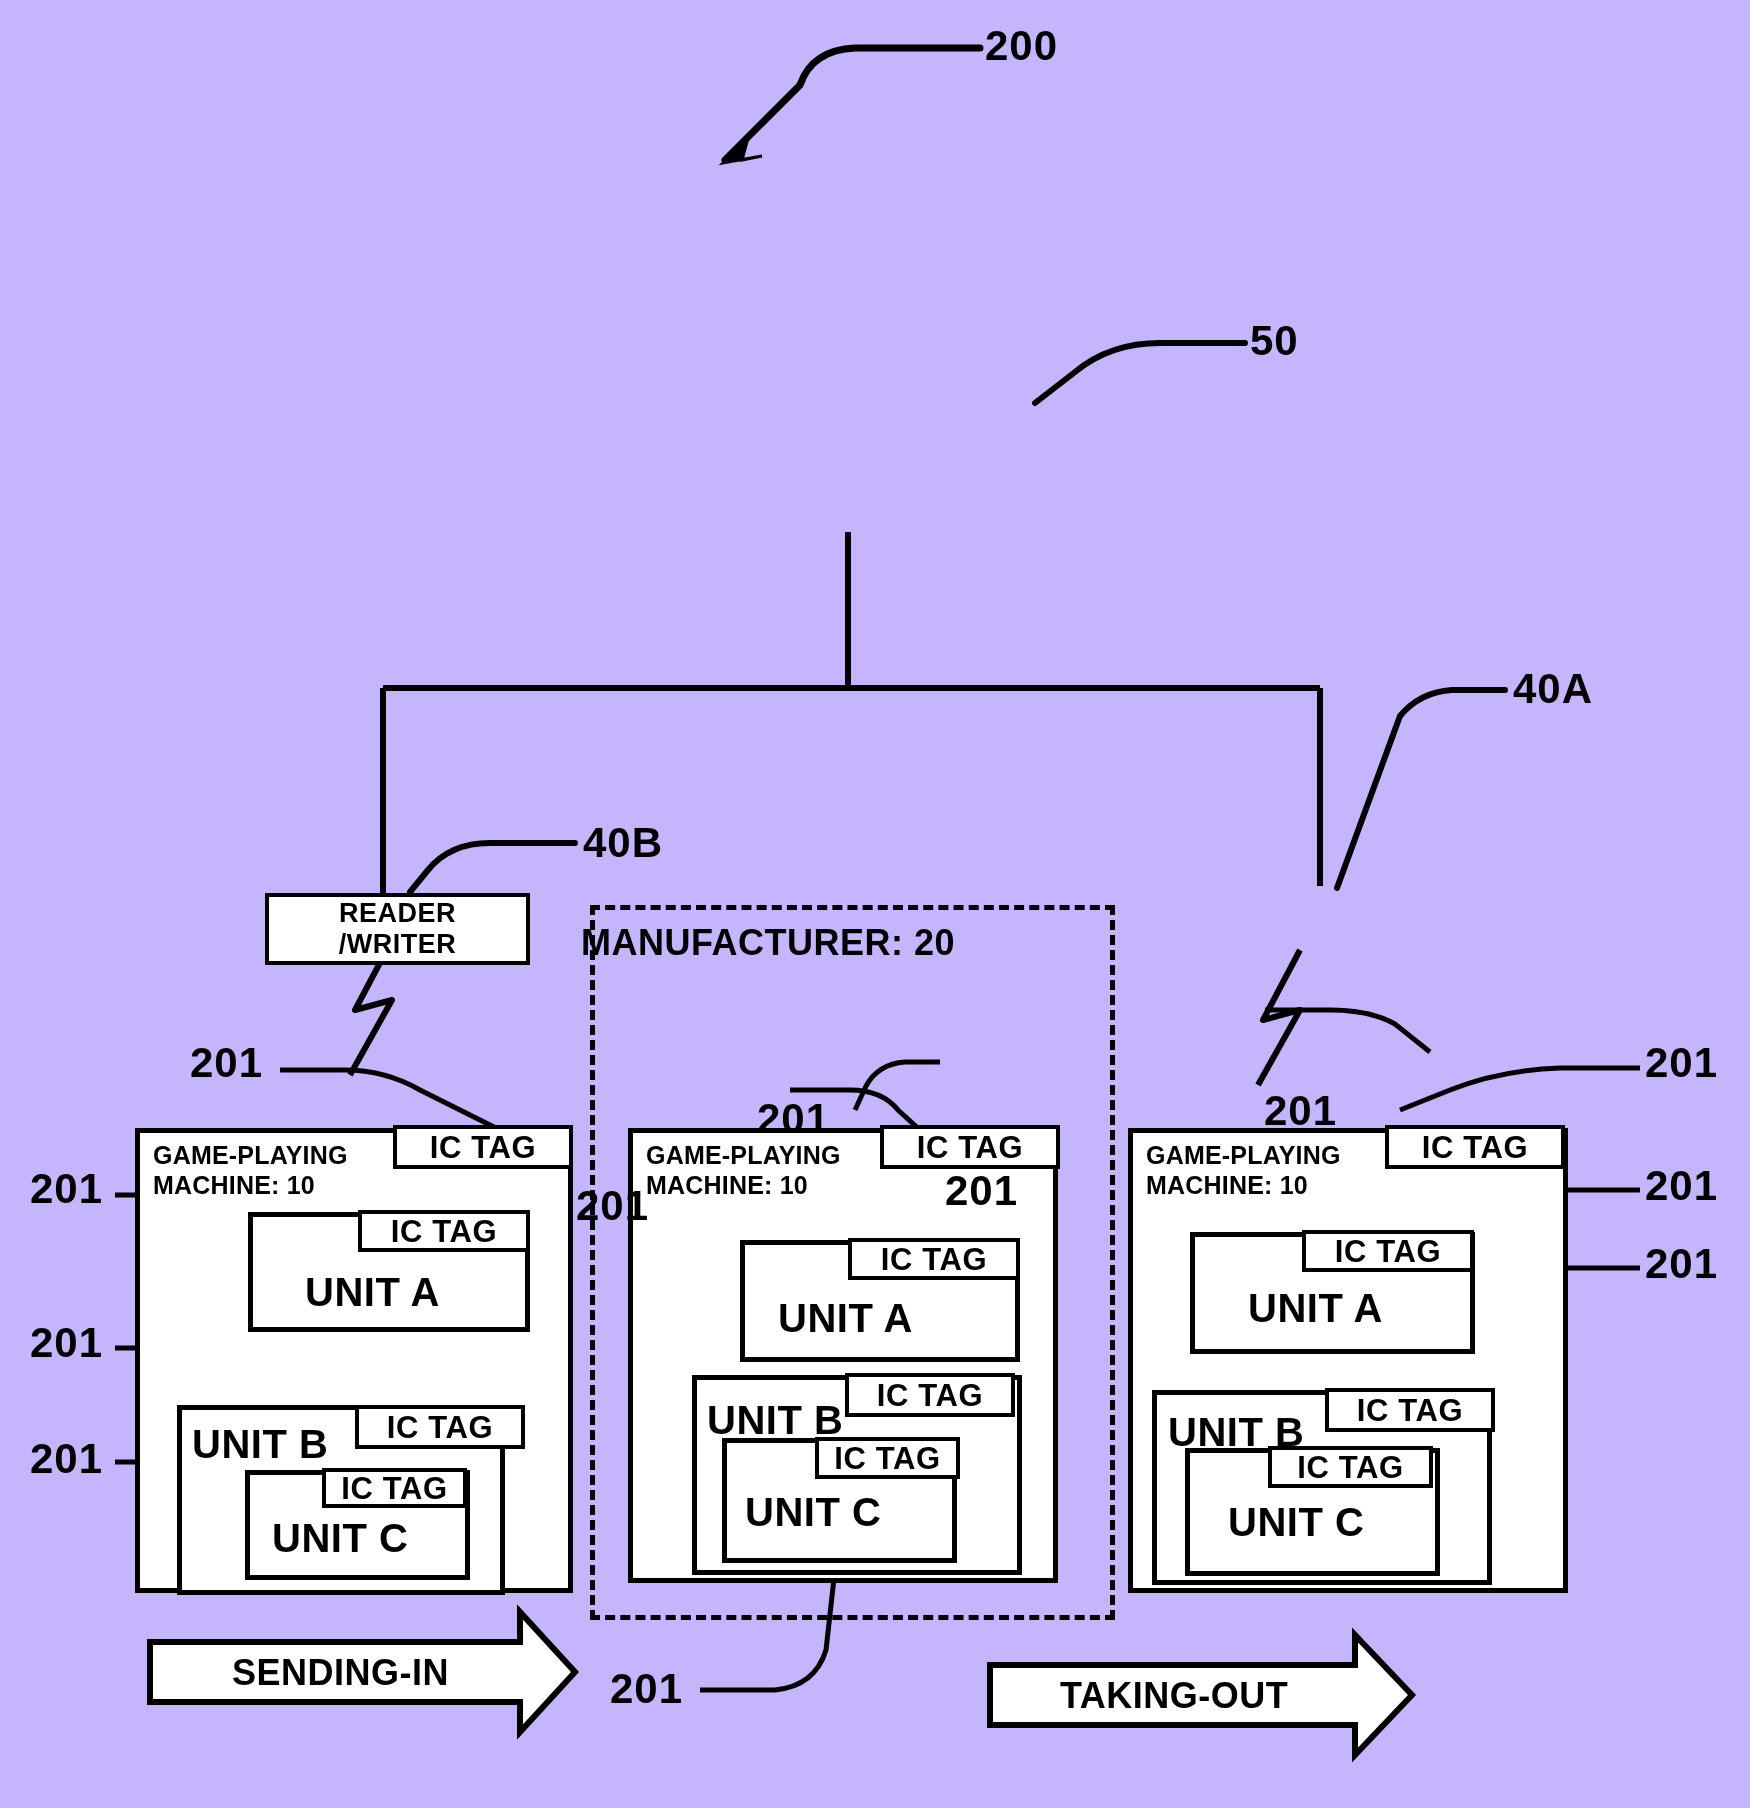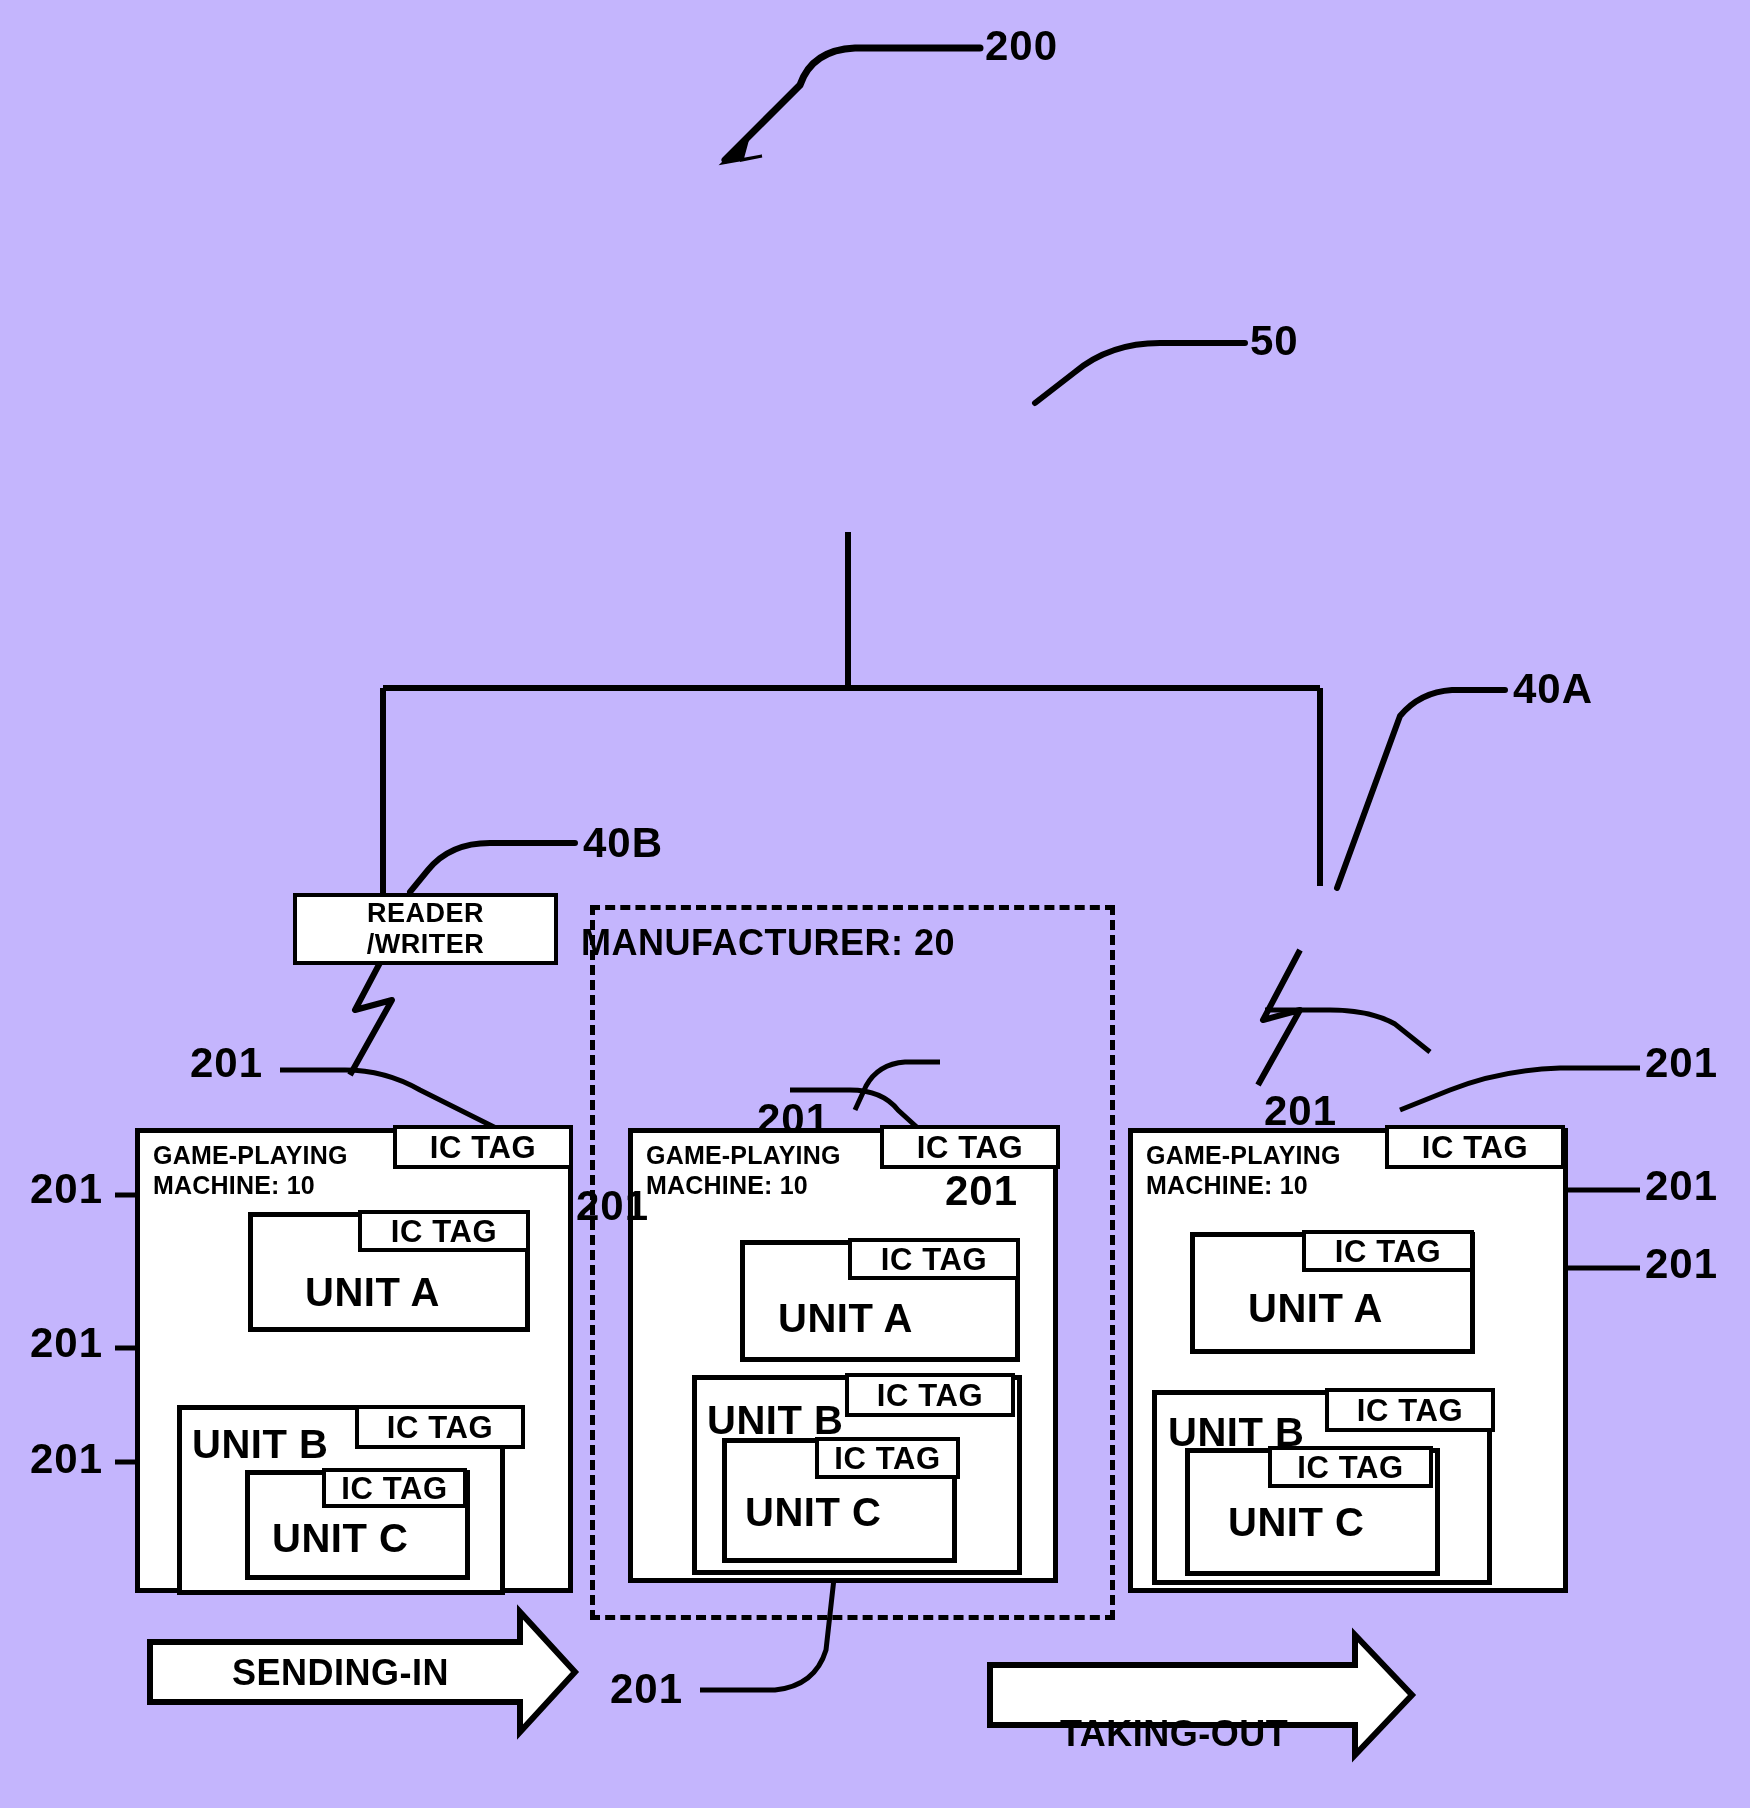--- a/index.html
+++ b/index.html
@@ -175,21 +175,21 @@
     <path d="M 1640 1268 L 1540 1268 Q 1470 1280 1400 1300 L 1310 1322" fill="none" stroke="#000" stroke-width="5"></path>
 
     <path d="M 150 1642 L 520 1642 L 520 1612 L 575 1672 L 520 1732 L 520 1702 L 150 1702 Z" fill="#ffffff" stroke="#000" stroke-width="6" stroke-linejoin="miter"></path>
     <path d="M 990 1665 L 1355 1665 L 1355 1635 L 1412 1695 L 1355 1755 L 1355 1725 L 990 1725 Z" fill="#ffffff" stroke="#000" stroke-width="6" stroke-linejoin="miter"></path>
   </svg>
 
   <div class="ref" style="left:985px; top:25px;">200</div>
 
   <div class="ref" style="left:1250px; top:320px;">50</div>
 
-  <div class="box rw rw-left" style="left:265px; top:893px; width:265px; height:72px;margin-left:28px;">
+  <div class="box rw rw-left" style="left:265px; top:893px; width:265px; height:72px;">
     <span style="white-space:pre-line;">READER
 /WRITER</span>
   </div>
   <div class="ref" style="left:583px; top:822px;">40B</div>
 
   <div class="ref" style="left:1513px; top:668px;">40A</div>
 
   <div class="dashed-region" style="left:590px; top:905px; width:525px; height:715px;"></div>
   <div class="dashed-label" style="left:581px; top:925px;">MANUFACTURER: 20</div>
 
@@ -256,15 +256,15 @@
   <div class="unit" style="left:1185px; top:1448px; width:255px; height:128px;"></div>
   <div class="unit-label" style="left:1228px; top:1502px;">UNIT C</div>
   <div class="ictag" style="left:1268px; top:1446px; width:165px; height:42px;">IC TAG</div>
 
   <div class="ref" style="left:1264px; top:1090px;">201</div>
   <div class="ref" style="left:1645px; top:1042px;">201</div>
   <div class="ref" style="left:1645px; top:1165px;">201</div>
   <div class="ref" style="left:1645px; top:1243px;">201</div>
 
   <div class="arrow-label" style="left:232px; top:1655px;">SENDING-IN</div>
-  <div class="arrow-label" style="left:1060px; top:1678px;margin-top:38px;">TAKING-OUT</div>
+  <div class="arrow-label" style="left:1060px; top:1678px;">TAKING-OUT</div>
 
 </div>
 
 </body></html>

